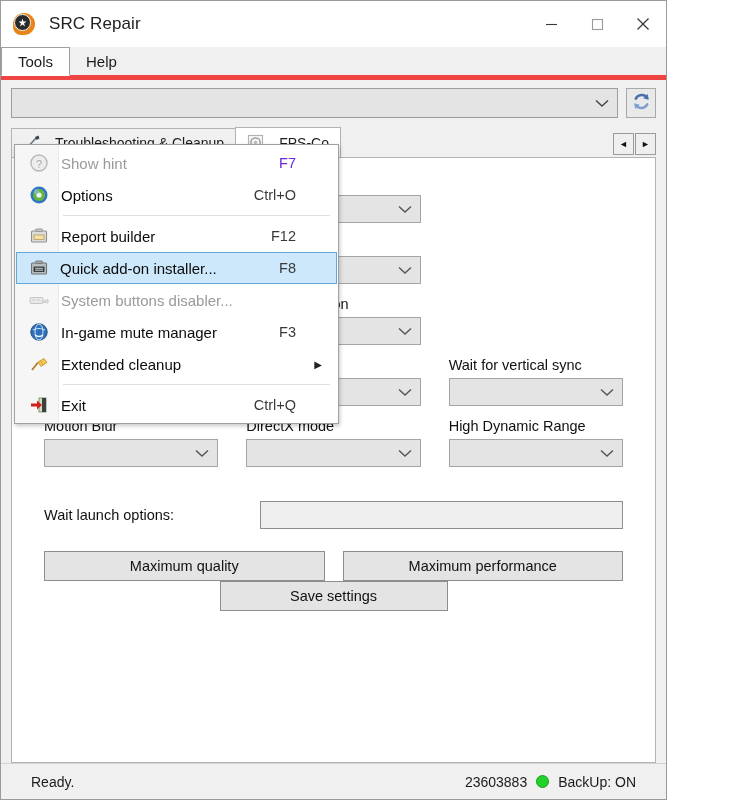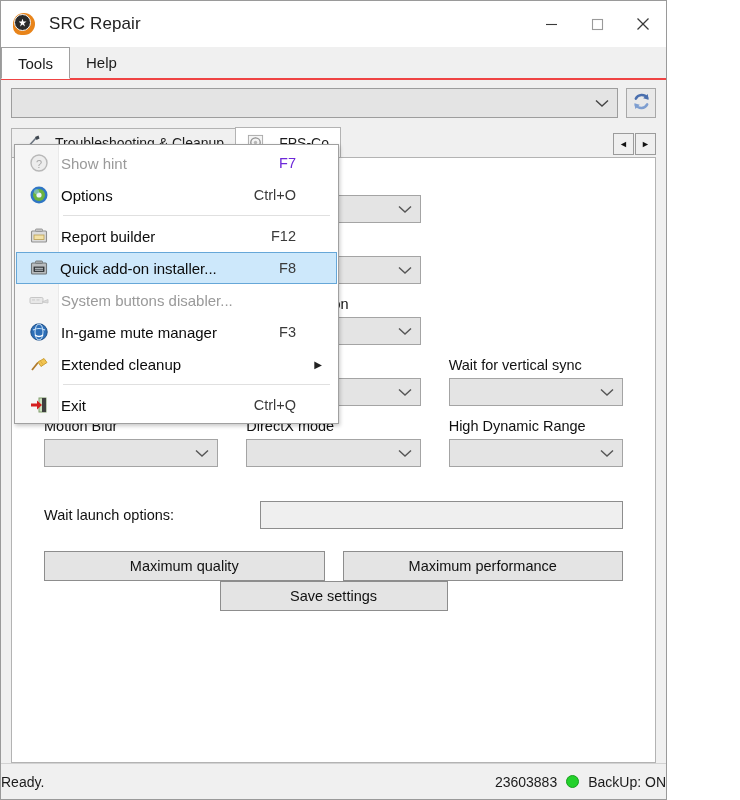--- a/index.html
+++ b/index.html
@@ -76,21 +76,21 @@
   }
   .win-btn svg { display: block; }
 
   
   #menu-bar {
     height: 33px;
     background: #f0f0f0;
     display: flex;
     align-items: stretch;
     flex: 0 0 auto;
-    border-bottom: 2px solid #ef4444;
+    border-bottom: 5px solid #ef4444;
     position: relative;
     z-index: 30;
   }
   .menu-title {
     padding: 0 16px;
     display: flex; align-items: center;
     font-size: 15px;
     color: #1b1b1b;
   }
   .menu-title.open {
@@ -297,21 +297,21 @@
   }
 
   
   #status-bar {
     height: 36px;
     flex: 0 0 auto;
     background: #f0f0f0;
     border-top: 1px solid #d2d2d2;
     display: flex;
     align-items: center;
-    padding: 0 0;
+    padding: 0 30px;
     font-size: 14px;
     color: #1b1b1b;
   }
   #status-right {
     margin-left: auto;
     display: flex;
     align-items: center;
     gap: 9px;
   }
   #backup-dot {

